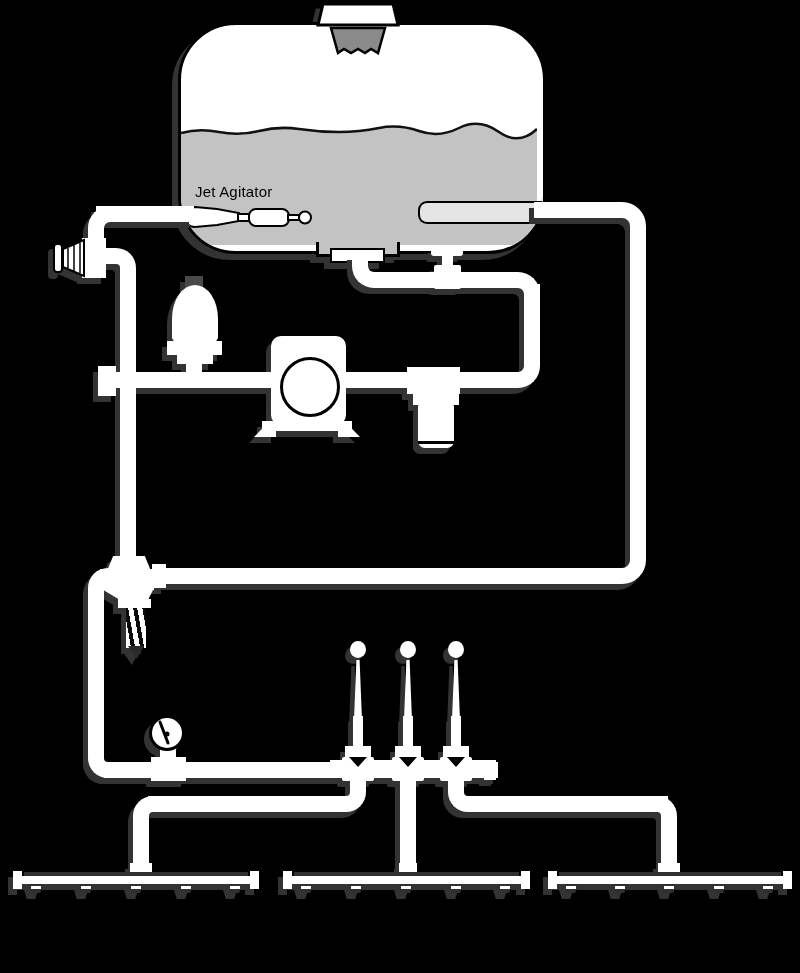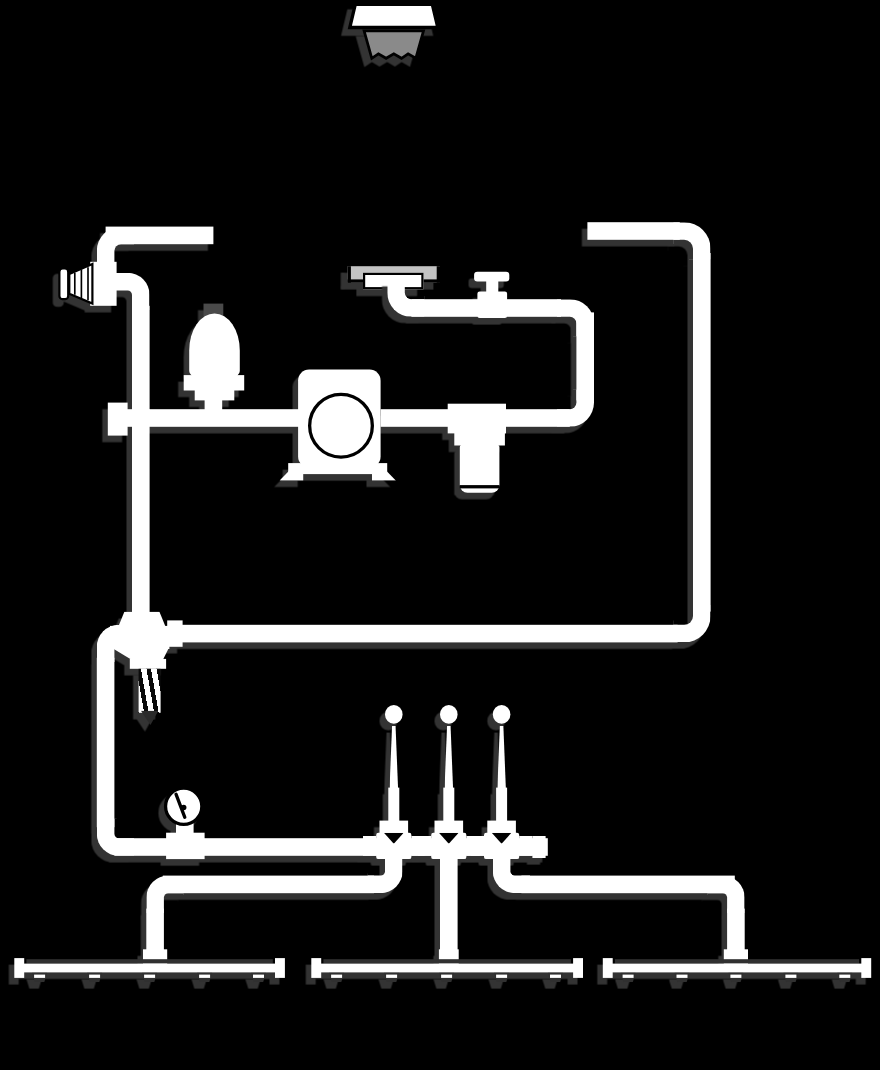--- a/index.html
+++ b/index.html
@@ -19,20 +19,39 @@
              border:3px solid #000;border-radius:58px;overflow:hidden;}
   .label{position:absolute;color:#000;font-size:15px;letter-spacing:.2px;white-space:nowrap;}
 </style>
 </head>
 <body>
 
 <div id="canvas">
 
   <div id="tank-group">
 
+    <div id="tank-body">
+
+      <svg class="abs" style="left:0;top:0;" width="356" height="220" viewBox="0 0 356 220">
+        <path d="M0 108 Q 18 103 38 107 T 78 106 T 118 104 T 158 107 T 198 103 T 238 106 T 278 103 T 318 107 T 356 104 L356 220 L0 220 Z" fill="#c3c3c3"></path>
+        <path d="M0 108 Q 18 103 38 107 T 78 106 T 118 104 T 158 107 T 198 103 T 238 106 T 278 103 T 318 107 T 356 104" fill="none" stroke="#111" stroke-width="2.5"></path>
+      </svg>
+
+      <div class="abs" style="left:237px;top:176px;width:122px;height:19px;background:#e4e4e4;border:2px solid #000;border-right:none;border-radius:9px 0 0 9px;"></div>
+
+      <svg class="abs" style="left:2px;top:178px;" width="134" height="30" viewBox="0 0 134 30">
+        <path d="M12 4 Q3 4 3 14 Q3 24 12 24 L34 22 L56 18 L56 10 L34 6 Z" fill="#fff" stroke="#000" stroke-width="2"></path>
+        <rect x="55" y="11" width="12" height="7" fill="#fff" stroke="#000" stroke-width="2"></rect>
+        <rect x="66" y="6" width="40" height="17" rx="7" fill="#fff" stroke="#000" stroke-width="2"></rect>
+        <rect x="105" y="12" width="11" height="5" fill="#fff" stroke="#000" stroke-width="2"></rect>
+        <circle cx="122" cy="14.5" r="6" fill="#fff" stroke="#000" stroke-width="2"></circle>
+      </svg>
+
+      <div class="label" style="left:14px;top:158px;">Jet Agitator</div>
+    </div>
 
     <svg class="abs" style="left:308px;top:1px;" width="100" height="58" viewBox="0 0 100 58">
       <path d="M10 24 L15 3 L85 3 L90 24 Z" fill="#fff" stroke="#000" stroke-width="3"></path>
       <path d="M23 27 L77 27 L70 52 L63 48 L57 52 L50 48 L43 52 L36 48 L30 52 Z" fill="#8a8a8a" stroke="#000" stroke-width="2.5"></path>
     </svg>
 
     <div class="abs" style="left:316px;top:242px;width:78px;height:12px;background:#c3c3c3;border:3px solid #000;border-top:none;"></div>
     <div class="abs" style="left:330px;top:248px;width:51px;height:11px;background:#fff;border:2px solid #000;"></div>
   </div>
 

